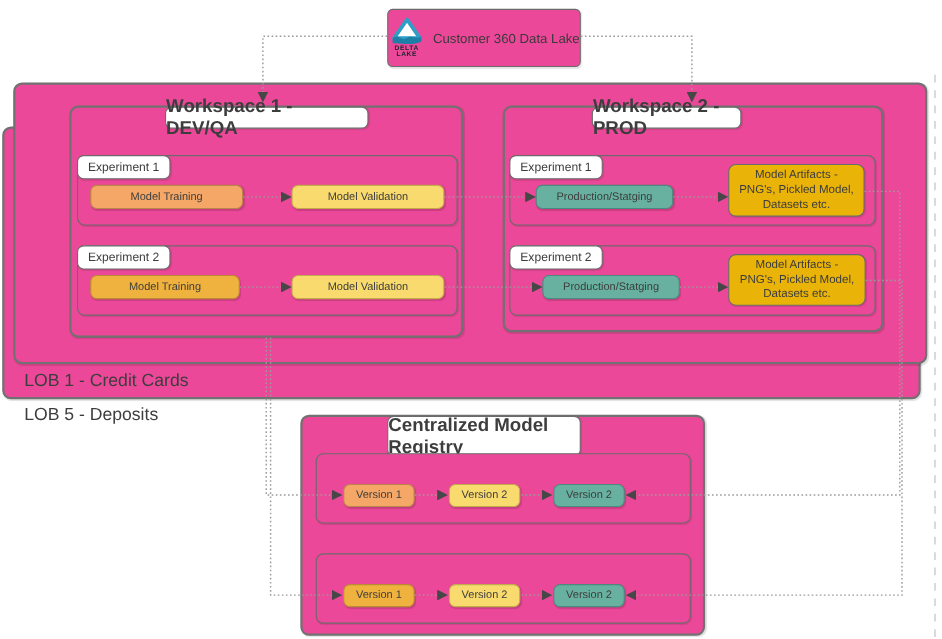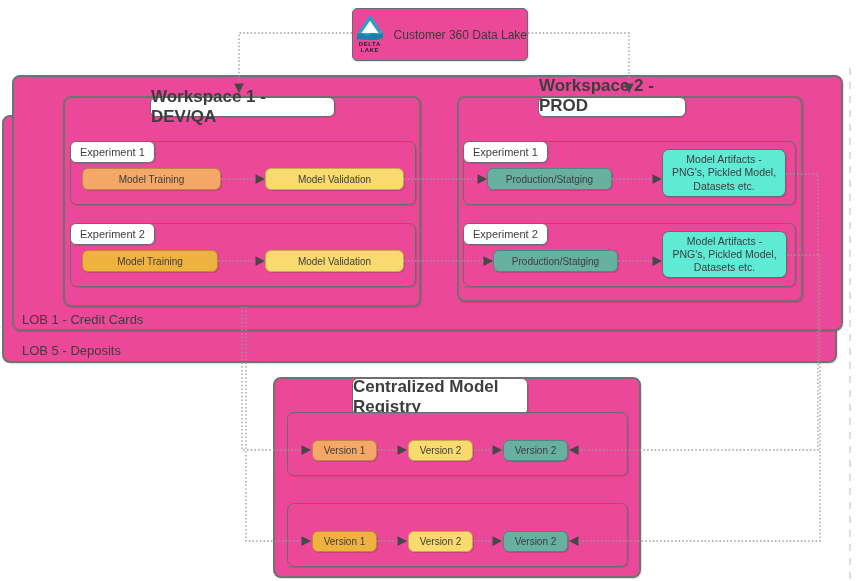--- a/index.html
+++ b/index.html
@@ -22,26 +22,26 @@
     font-size:17px;box-shadow:1px 1px 1px rgba(0,0,0,0.10);
   }
   .tab.bold{font-weight:bold;}
   .tab.left{justify-content:flex-start;padding-left:9px;font-size:11px;}
   .node{
     border:1.6px solid #8a8a8a;border-radius:6px;
     display:flex;align-items:center;justify-content:center;
     font-size:10px;box-shadow:1px 1px 1px rgba(0,0,0,0.15);
   }
   .artifacts{
-    border:1.6px solid #6b6b6b;border-radius:7px;background:#5eead4;
+    border:1.6px solid #6b6b6b;border-radius:7px;background:#eab308;
     display:flex;align-items:center;justify-content:center;text-align:center;
     font-size:10.5px;line-height:1.25;padding:2px 6px;
     box-shadow:1px 1px 1px rgba(0,0,0,0.10);
   }
-  .lob-label{position:absolute;font-size:13px;color:#3d3d3d;}
+  .lob-label{position:absolute;font-size:16px;color:#3d3d3d;margin-top:26px;}
   #overlay{position:absolute;left:0;top:0;pointer-events:none;}
   .dl-label{font-size:12px;color:#3a3a3a;white-space:nowrap;}
   .dl-caption{font-size:6px;font-weight:bold;letter-spacing:0.6px;color:#14232b;text-align:center;margin-top:-1px;}
   .logo-wrap{display:flex;flex-direction:column;align-items:center;margin-right:7px;}
 </style>
 </head>
 <body>
 
 <div id="canvas">
 
@@ -84,21 +84,21 @@
     <span>Experiment 2</span>
   </div>
   <div class="box node" style="left: 82px; top: 250px; width: 136px; height: 22px; background-color: rgb(240, 178, 62); border-color: rgb(188, 138, 53);">
     <span>Model Training</span>
   </div>
   <div class="box node" style="left: 265px; top: 250px; width: 139px; height: 22px; background-color: rgb(248, 218, 111); border-color: rgb(195, 171, 75);">
     <span>Model Validation</span>
   </div>
 
   <div class="box container" style="left:457px;top:96px;width:346px;height:206px;"></div>
-  <div class="box tab bold" style="left:538px;top:97px;width:148px;height:20px;align-items:flex-end;">
+  <div class="box tab bold" style="left:538px;top:97px;width:136px;height:20px;">
     <span>Workspace 2 - PROD</span>
   </div>
 
   <div class="box subcontainer" style="left:463px;top:141px;width:333px;height:64px;"></div>
   <div class="box tab left" style="left:463px;top:141px;width:85px;height:22px;">
     <span>Experiment 1</span>
   </div>
   <div class="box node" style="left: 487px; top: 168px; width: 125px; height: 22px; background-color: rgb(104, 177, 160); border-color: rgb(75, 138, 124);">
     <span>Production/Statging</span>
   </div>

